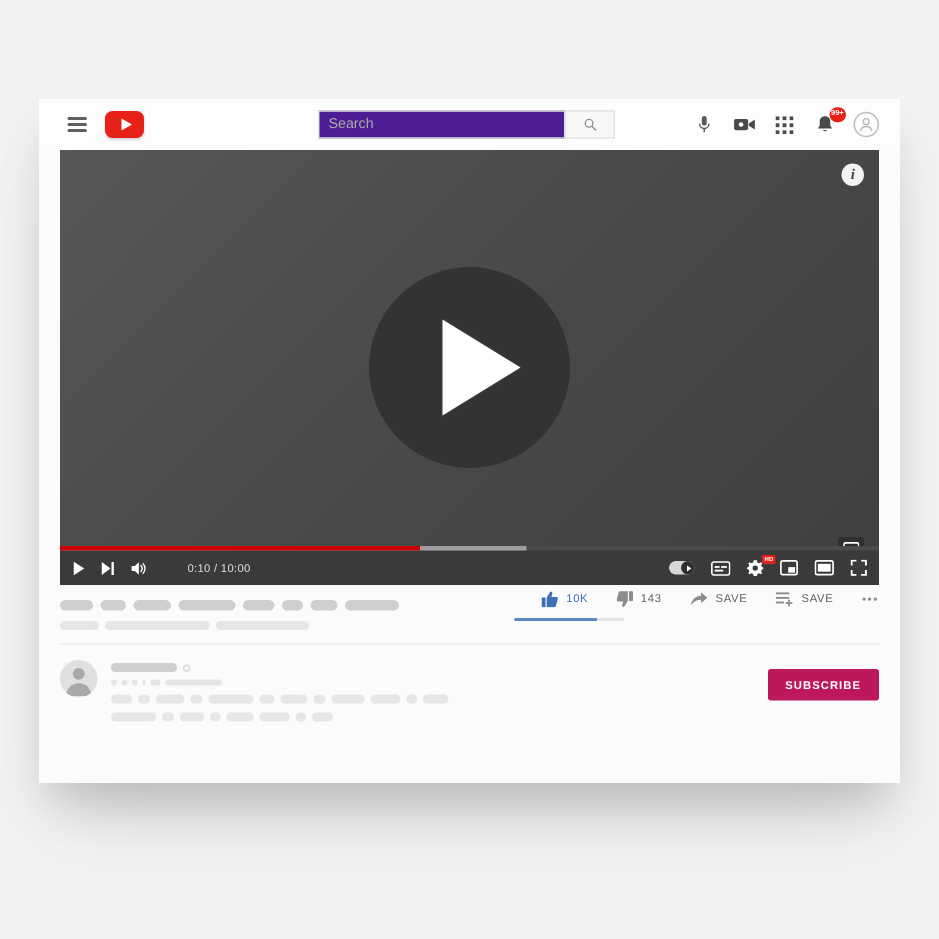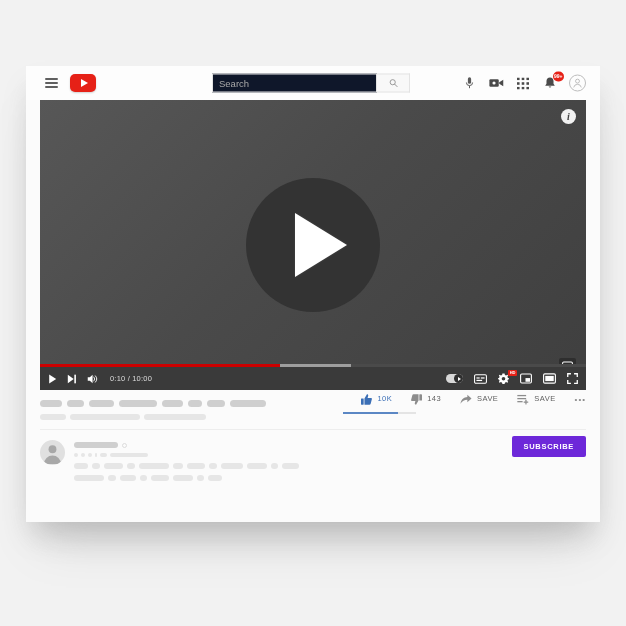--- a/index.html
+++ b/index.html
@@ -56,21 +56,21 @@
   .search-wrap {
     position: absolute;
     left: 186px; top: 50%;
     transform: translateY(-50%);
     display: flex;
     height: 19px;
   }
   .search-input {
     width: 165px;
     border: 1px solid #e3e3e3;
-    background: #0f172a;
+    background: #4c1d95;
     font-size: 9.5px;
     color: #909090;
     padding: 0 6px;
     font-family: "Liberation Sans", sans-serif;
     outline: none;
     line-height: 17px;
   }
   .search-input::placeholder { color: #a8a8a8; }
   .search-btn {
     width: 33px;
@@ -182,21 +182,21 @@
     height: 23px;
     display: flex; align-items: center; gap: 10px;
   }
   .ctl-right {
     position: absolute;
     right: 8px; top: 3px;
     height: 23px;
     display: flex; align-items: center; gap: 11px;
   }
   .ctl-ico { display: flex; align-items: center; justify-content: center; cursor: pointer; position: relative; }
-  .timestamp { color: #dcdcdc; font-size: 7.5px; letter-spacing: 0.2px; margin-left: 2px; }
+  .timestamp { color: #dcdcdc; font-size: 7.5px; letter-spacing: 0.2px; margin-left: 17px; }
   .hd-badge {
     position: absolute;
     top: -3px; right: -8px;
     background: #e62117;
     color: #fff;
     font-size: 4px;
     font-weight: bold;
     line-height: 6px;
     padding: 0 1.5px;
     border-radius: 1px;
@@ -279,22 +279,22 @@
   .verified {
     width: 5px; height: 5px;
     border-radius: 50%;
     border: 1px solid #dcdcdc;
   }
   .subs-row { display: flex; gap: 3px; align-items: center; margin-top: 5px; }
   .desc-row { display: flex; gap: 4px; align-items: center; margin-top: 6px; flex-wrap: wrap; }
 
   .subscribe {
     position: absolute;
-    right: 14px; top: 6px;
-    background: #6d28d9;
+    right: 14px; top: 16px;
+    background: #be185d;
     color: #ffffff;
     font-size: 7.5px;
     font-weight: bold;
     letter-spacing: 0.7px;
     padding: 6px 12px;
     border: none;
     border-radius: 2px;
     cursor: pointer;
     font-family: "Liberation Sans", sans-serif;
   }

